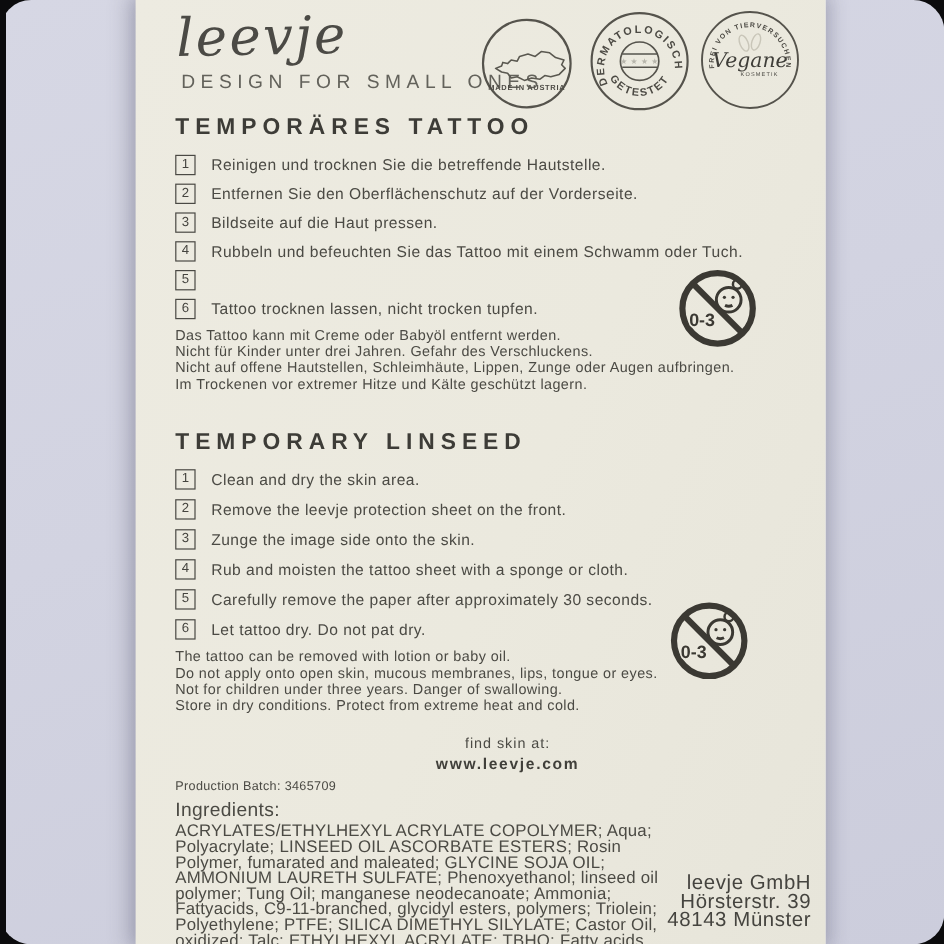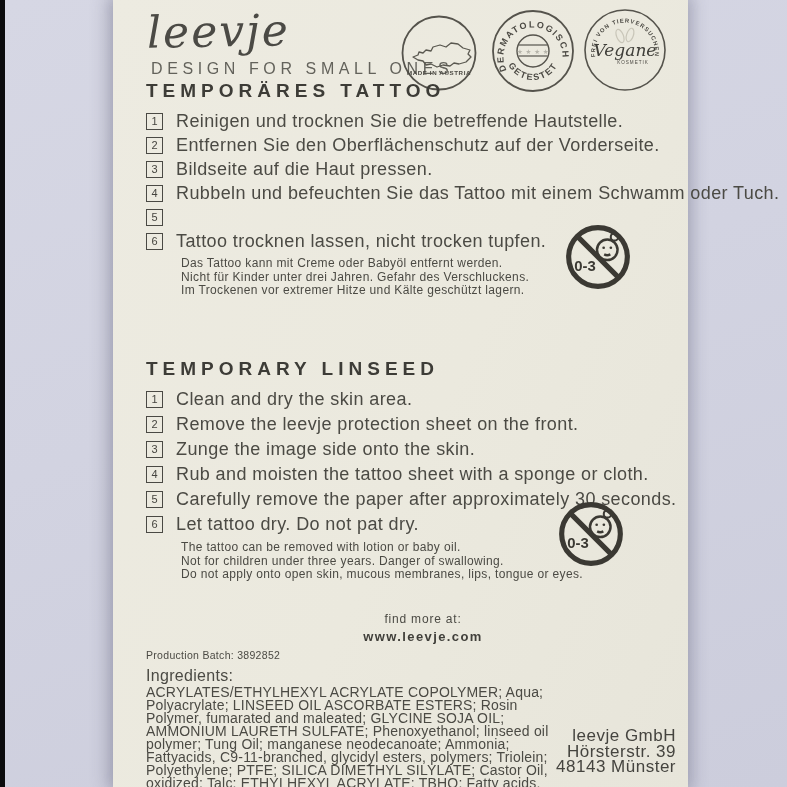--- a/index.html
+++ b/index.html
@@ -1,17 +1,17 @@
 <!DOCTYPE html>
 <html><head>
 <meta charset="utf-8">
 <style>
   html,body{margin:0;padding:0;background:#0b0b0d;}
   .stage{position:relative;width:787px;height:787px;overflow:hidden;
-         font-family:"Liberation Sans","DejaVu Sans",sans-serif;color:#46453f;}
+         font-family:"Liberation Sans","DejaVu Sans",sans-serif;color:#46453f;border-radius:26px;}
   .backdrop{position:absolute;left:5px;top:0;right:0;bottom:0;
             background:linear-gradient(160deg,#d6d7e4 0%,#d2d3e1 45%,#cccddc 100%);}
   .paper{position:absolute;left:113px;top:-4px;width:575px;height:795px;
          background:linear-gradient(115deg,#edebe1 0%,#ebe9de 55%,#e7e5da 100%);
          box-shadow:-6px 0 16px rgba(70,70,95,.30), 6px 0 14px rgba(70,70,95,.22);}
 
   
   .brand{position:absolute;left:34px;top:10px;}
   .logo{font-family:"DejaVu Serif","Liberation Serif",serif;font-style:italic;
         font-size:44px;line-height:48px;color:#4b4a45;letter-spacing:2px;transform:rotate(-1deg);}
@@ -22,22 +22,22 @@
   .badge svg{display:block;}
 
   
   .section{position:absolute;left:33px;width:512px;}
   .sec-title{font-size:19px;font-weight:700;letter-spacing:5px;color:#3d3c37;line-height:22px;}
   .steps{margin-top:11px;}
   .step{display:flex;align-items:center;margin-bottom:7px;height:17px;}
   .steps.en .step{margin-bottom:8px;}
   .stepnum{flex:0 0 auto;width:15px;height:15px;border:1.6px solid #4a4944;
            font-size:11px;line-height:15px;text-align:center;color:#45443f;margin-right:13px;}
-  .steptext{font-size:18px;letter-spacing:.4px;color:#4b4a44;white-space:nowrap;}
-  .notes{margin-top:7px;margin-left:35px;}
+  .steptext{font-size:13px;letter-spacing:.4px;color:#4b4a44;white-space:nowrap;}
+  .notes{margin-top:7px;}
   .notes div{font-size:12px;line-height:13.5px;letter-spacing:.35px;color:#4b4a44;white-space:nowrap;}
 
   .warn{position:absolute;}
 
   
   .findmore{position:absolute;left:150px;top:616px;width:320px;text-align:center;}
   .findmore .fm1{font-size:12px;letter-spacing:.8px;color:#4b4a44;}
   .findmore .fm2{font-size:13px;font-weight:700;letter-spacing:1.4px;color:#403f3a;margin-top:3px;}
 
   
@@ -99,21 +99,21 @@
           <ellipse cx="47" cy="27" rx="3.4" ry="7" transform="rotate(18 47 27)"></ellipse>
         </g>
         <text font-size="5.8" font-weight="600" letter-spacing="1.1" fill="#4c4a44">
           <textPath href="#veganTop" startOffset="50%" text-anchor="middle">FREI VON TIERVERSUCHEN</textPath>
         </text>
         <text x="42" y="48" text-anchor="middle" font-size="17" fill="#3f3e39" font-family="DejaVu Serif, Liberation Serif, serif" font-style="italic">Vegane</text>
         <text x="50" y="55.5" text-anchor="middle" font-size="4.6" letter-spacing="1" fill="#4c4a44">KOSMETIK</text>
       </svg>
     </div>
 
-    <div class="section" style="top:84px;">
+    <div class="section" style="top:100px;">
       <div class="sec-title">TEMPORÄRES TATTOO</div>
       <div class="steps">
         <div class="step">
             <span class="stepnum">1</span>
             <span class="steptext">Reinigen und trocknen Sie die betreffende Hautstelle.</span>
           </div>
         <div class="step">
             <span class="stepnum">2</span>
             <span class="steptext">Entfernen Sie den Oberflächenschutz auf der Vorderseite.</span>
           </div>
@@ -129,20 +129,21 @@
             <span class="stepnum">5</span>
           </div>
         <div class="step">
             <span class="stepnum">6</span>
             <span class="steptext">Tattoo trocknen lassen, nicht trocken tupfen.</span>
           </div>
       </div>
       <div class="notes">
         <div>Das Tattoo kann mit Creme oder Babyöl entfernt werden.</div>
         <div>Nicht für Kinder unter drei Jahren. Gefahr des Verschluckens.</div>
+        <div>Nicht auf offene Hautstellen, Schleimhäute, Lippen, Zunge oder Augen aufbringen.</div>
         <div>Im Trockenen vor extremer Hitze und Kälte geschützt lagern.</div>
       </div>
     </div>
 
     <div class="warn" style="left:450px;top:226px;">
       <svg width="70" height="70" viewBox="0 0 68 68">
         <circle cx="34" cy="34" r="28.5" fill="none" stroke="#3b3933" stroke-width="5"></circle>
         <g fill="none" stroke="#3b3933" stroke-width="2.4">
           <circle cx="43" cy="27" r="10"></circle>
           <circle cx="50" cy="14.5" r="3.6" stroke-width="2"></circle>
@@ -178,47 +179,48 @@
             <span class="stepnum">5</span>
             <span class="steptext">Carefully remove the paper after approximately 30 seconds.</span>
           </div>
         <div class="step">
             <span class="stepnum">6</span>
             <span class="steptext">Let tattoo dry. Do not pat dry.</span>
           </div>
       </div>
       <div class="notes">
         <div>The tattoo can be removed with lotion or baby oil.</div>
+        <div>Do not apply onto open skin, mucous membranes, lips, tongue or eyes.</div>
         <div>Not for children under three years. Danger of swallowing.</div>
-        <div>Do not apply onto open skin, mucous membranes, lips, tongue or eyes.</div>
+        <div>Store in dry conditions. Protect from extreme heat and cold.</div>
       </div>
     </div>
 
     <div class="warn" style="left:443px;top:503px;">
       <svg width="70" height="70" viewBox="0 0 68 68">
         <circle cx="34" cy="34" r="28.5" fill="none" stroke="#3b3933" stroke-width="5"></circle>
         <g fill="none" stroke="#3b3933" stroke-width="2.4">
           <circle cx="43" cy="27" r="10"></circle>
           <circle cx="50" cy="14.5" r="3.6" stroke-width="2"></circle>
           <path d="M40,31.5 q3,1.5 6,0"></path>
         </g>
         <circle cx="39.5" cy="25" r="1.3" fill="#3b3933"></circle>
         <circle cx="46.5" cy="25" r="1.3" fill="#3b3933"></circle>
         <line x1="14.2" y1="14.2" x2="53.8" y2="53.8" stroke="#3b3933" stroke-width="5"></line>
         <text x="11" y="48" font-size="14.5" font-weight="700" fill="#3b3933" stroke="#ebe9de" stroke-width="2.5" paint-order="stroke">0-3</text>
       </svg>
     </div>
 
     <div class="findmore">
-      <div class="fm1">find more at:</div>
+      <div class="fm1">find skin at:</div>
       <div class="fm2">www.leevje.com</div>
     </div>
 
     <div class="footer-left">
-      <div class="batch">Production Batch: 3892852</div>
+      <div class="batch">Production Batch: 3465709</div>
       <div class="ing-label">Ingredients:</div>
       <div class="ing-text">ACRYLATES/ETHYLHEXYL ACRYLATE COPOLYMER; Aqua; Polyacrylate; LINSEED OIL ASCORBATE ESTERS; Rosin Polymer, fumarated and maleated; GLYCINE SOJA OIL; AMMONIUM LAURETH SULFATE; Phenoxyethanol; linseed oil polymer; Tung Oil; manganese neodecanoate; Ammonia; Fattyacids, C9-11-branched, glycidyl esters, polymers; Triolein; Polyethylene; PTFE; SILICA DIMETHYL SILYLATE; Castor Oil, oxidized; Talc; ETHYLHEXYL ACRYLATE; TBHQ; Fatty acids, C16-18, 2-ethylhexyl esters ; Chlorite-group minerals; BHT; Dolomite [+/- CI 77891, CI 77266, CI 11710, CI 15850, CI 74160]</div>
     </div>
 
     <div class="address">
       <div>leevje GmbH</div>
       <div>Hörsterstr. 39</div>
       <div>48143 Münster</div>
     </div>
 

